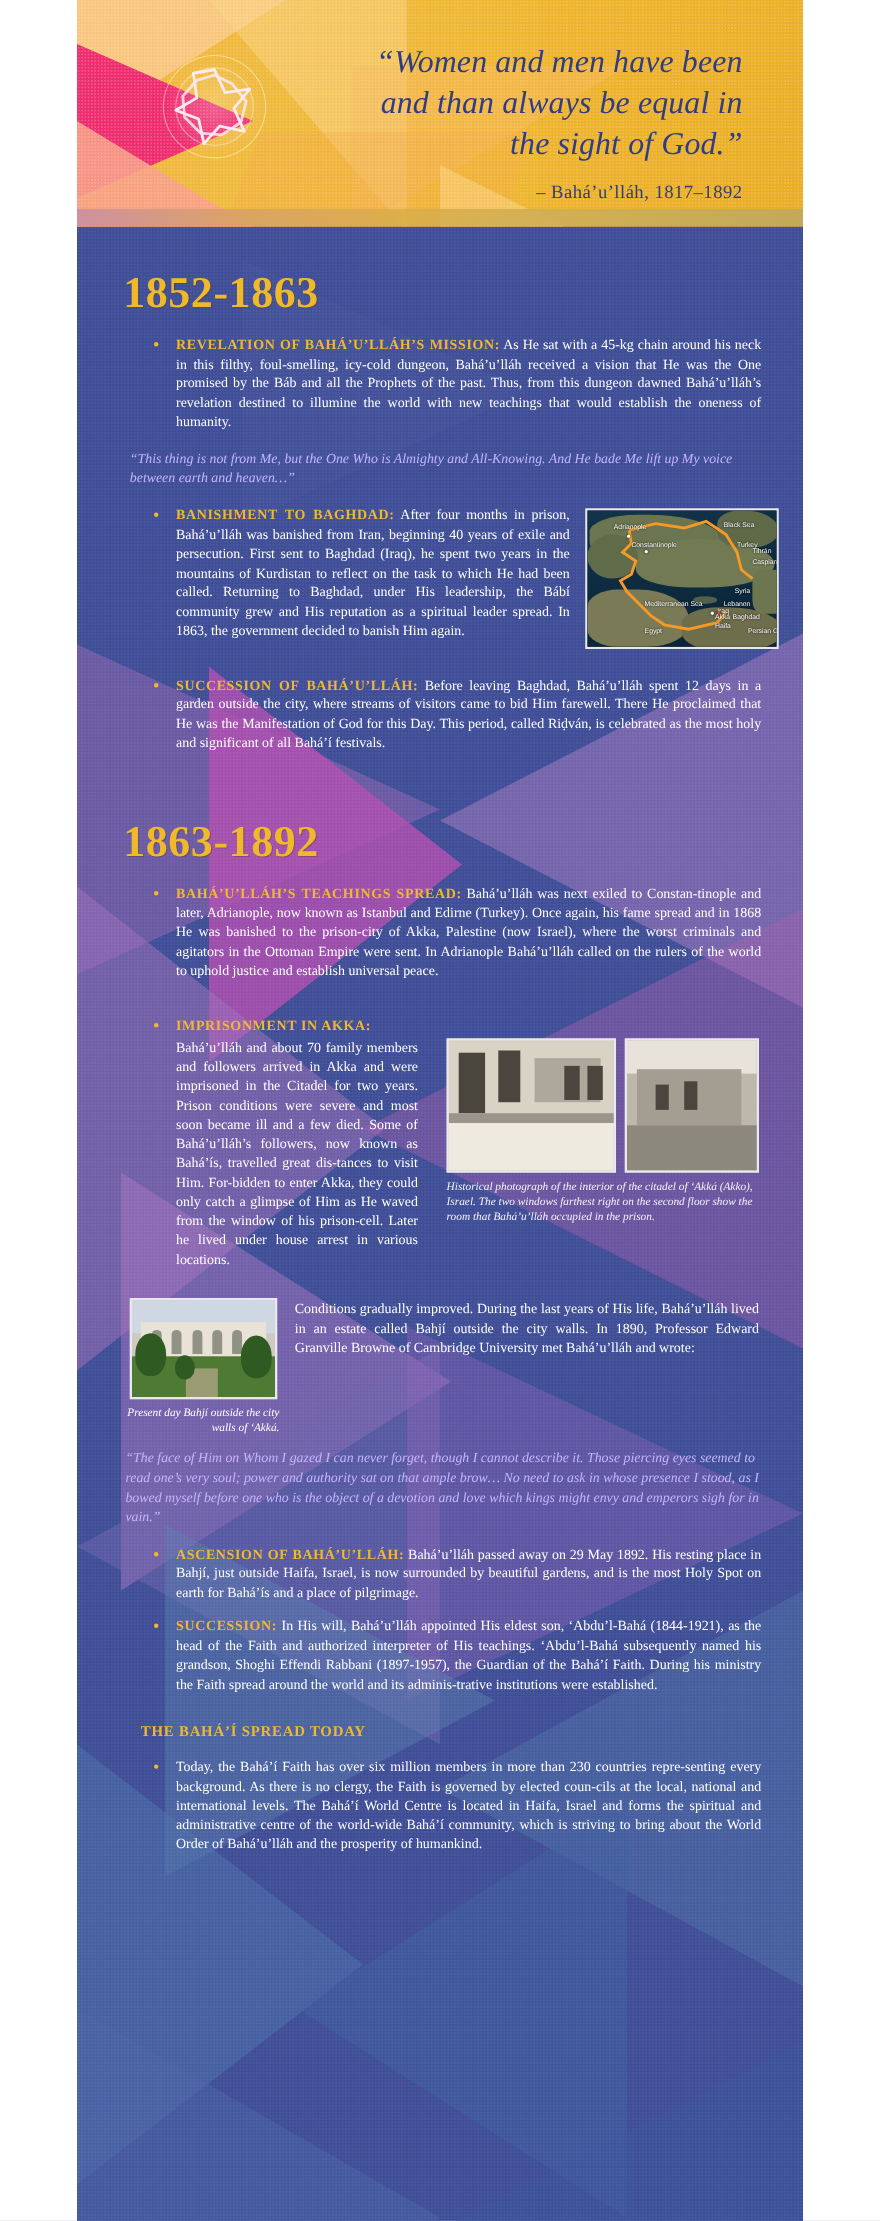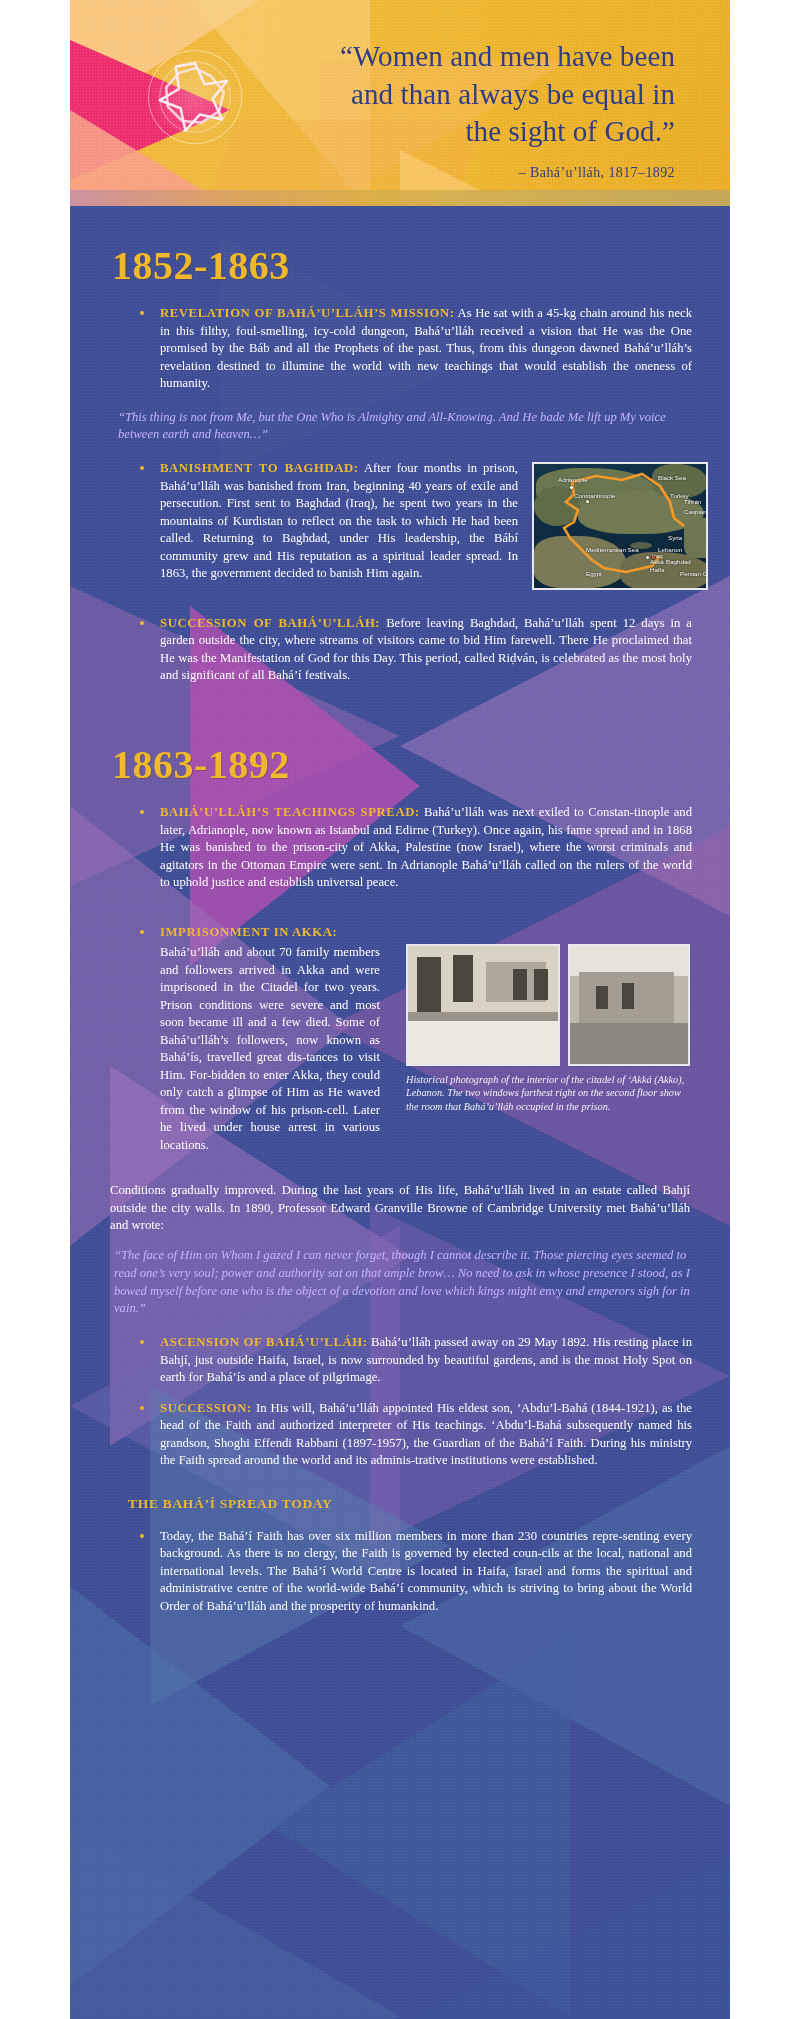--- a/index.html
+++ b/index.html
@@ -46,25 +46,25 @@
     border:1px solid rgba(255,255,255,.45);
     background:radial-gradient(circle,rgba(255,255,255,.22),rgba(255,255,255,0) 70%);
   }
   .logo svg{position:absolute;left:7px;top:7px;}
 
   .quote-block{
     position:absolute;left:185px;top:38px;width:420px;
     text-align:right;color:#2f3d86;
   }
   .quote-main{
-    font-size:29px;line-height:1.30;
+    font-style:italic;font-size:29px;line-height:1.30;
     letter-spacing:.1px;
   }
   .quote-attr{
-    margin-top:14px;font-style:normal;font-size:14px;letter-spacing:.4px;
+    margin-top:14px;font-style:normal;font-size:17px;letter-spacing:.4px;
   }
   .hdr-strip{
     position:absolute;left:0;bottom:0;width:100%;height:16px;
     background:linear-gradient(90deg,#c98fa4 0%,#d8a06a 20%,#d9ae4a 45%,#cdae57 70%,#bfa85f 100%);
     opacity:.9;
   }
 
   
   .bg-layer{position:absolute;left:0;top:206px;width:660px;height:1813px;overflow:hidden;}
   .tri{position:absolute;width:0;height:0;}
@@ -330,25 +330,42 @@
             <div class="cit-inner">
               <div class="cit-wall" style="left:0;top:0;width:100%;height:100%;background:#bdb8ab;"></div>
               <div class="cit-light" style="left:0;top:0;width:100%;height:26%;background:#e7e3da;"></div>
               <div class="cit-mid" style="left:8%;top:22%;width:80%;height:44%;background:#a49e92;"></div>
               <div class="cit-dark" style="left:22%;top:34%;width:10%;height:20%;"></div>
               <div class="cit-dark" style="left:44%;top:32%;width:10%;height:22%;"></div>
               <div class="cit-mid" style="left:0;top:66%;width:100%;height:34%;background:#8d887d;"></div>
             </div>
           </div>
         </div>
-        <div class="ph-caption" style="margin-top:7px;">Historical photograph of the interior of the citadel of ‘Akká (Akko), Lebanon. The two windows farthest right on the second floor show the room that Bahá’u’lláh occupied in the prison.</div>
+        <div class="ph-caption" style="margin-top:7px;">Historical photograph of the interior of the citadel of ‘Akká (Akko), Israel. The two windows farthest right on the second floor show the room that Bahá’u’lláh occupied in the prison.</div>
       </div>
     </div>
 
     <div class="bahji-block">
+      <div class="bahji-left">
+        <div class="photo bahji">
+          <div class="bahji-sky"></div>
+          <div class="bahji-bld"></div>
+          <div class="bahji-arc" style="left:14%;"></div>
+          <div class="bahji-arc" style="left:28%;"></div>
+          <div class="bahji-arc" style="left:42%;"></div>
+          <div class="bahji-arc" style="left:56%;"></div>
+          <div class="bahji-arc" style="left:70%;"></div>
+          <div class="bahji-grass"></div>
+          <div class="bahji-path"></div>
+          <div class="bahji-tree" style="left:2%;top:34%;width:22%;height:44%;"></div>
+          <div class="bahji-tree" style="left:76%;top:36%;width:22%;height:44%;"></div>
+          <div class="bahji-tree" style="left:30%;top:56%;width:14%;height:26%;"></div>
+        </div>
+        <div class="bahji-cap">Present day Bahjí outside the city walls of ‘Akká.</div>
+      </div>
       <div class="bahji-right">Conditions gradually improved. During the last years of His life, Bahá’u’lláh lived in an estate called Bahjí outside the city walls. In 1890, Professor Edward Granville Browne of Cambridge University met Bahá’u’lláh and wrote:</div>
     </div>
 
     <div class="pullquote wide">“The face of Him on Whom I gazed I can never forget, though I cannot describe it. Those piercing eyes seemed to read one’s very soul; power and authority sat on that ample brow… No need to ask in whose presence I stood, as I bowed myself before one who is the object of a devotion and love which kings might envy and emperors sigh for in vain.”</div>
 
     <ul class="bl">
       <li class="item">
         <span class="lead lead-sc">ASCENSION OF BAHÁ’U’LLÁH:</span><span> Bahá’u’lláh passed away on 29 May 1892. His resting place in Bahjí, just outside Haifa, Israel, is now surrounded by beautiful gardens, and is the most Holy Spot on earth for Bahá’ís and a place of pilgrimage.</span>
       </li>
       <li class="item">

